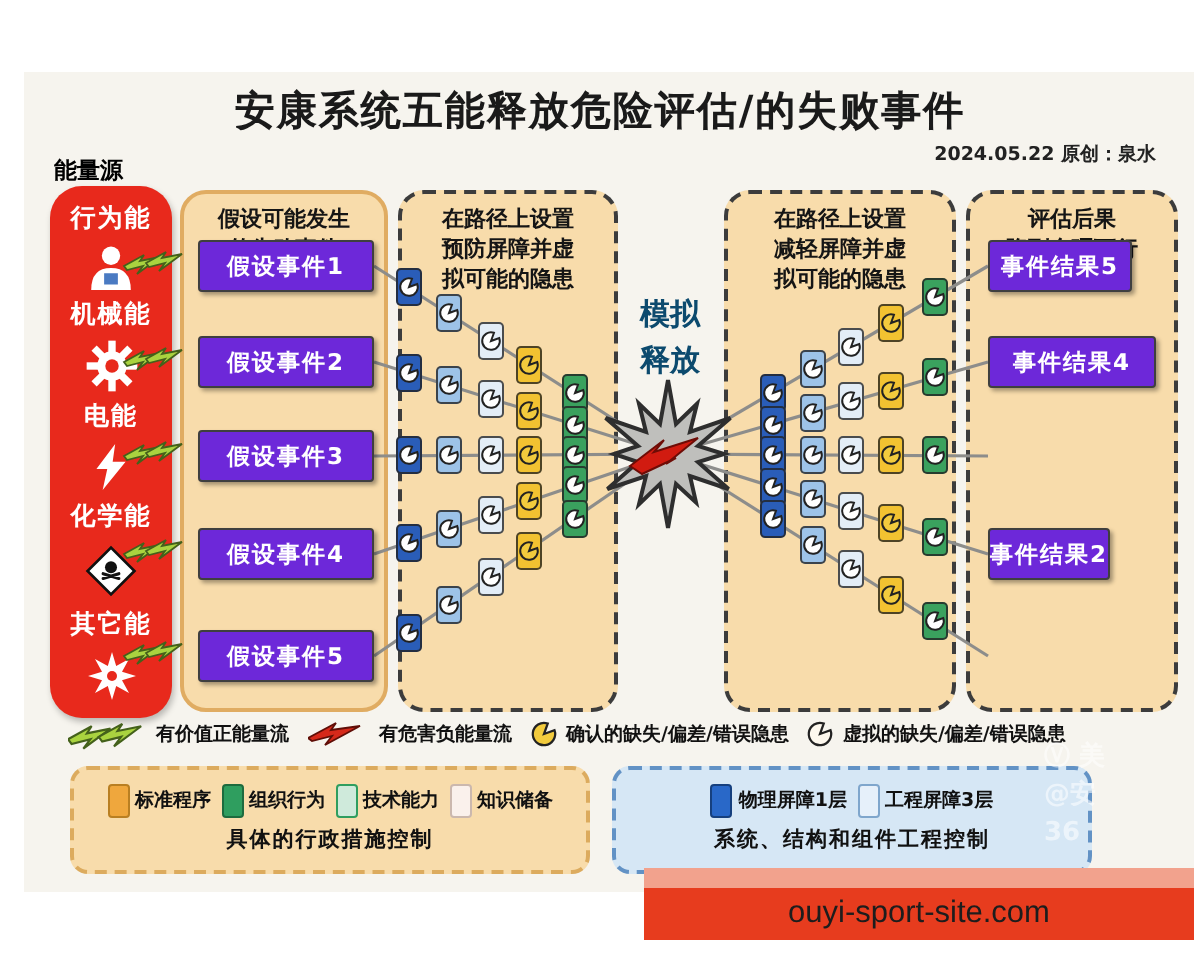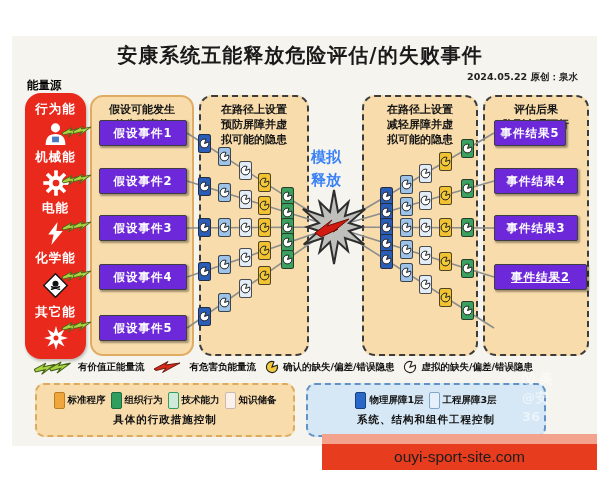--- a/index.html
+++ b/index.html
@@ -17,22 +17,22 @@
   .energy-label{color:#fff;font-size:12.5px;font-weight:bold;letter-spacing:1px;}
   .energy-icon{line-height:0;}
   .tan{background:#f8dcab;}
   .side-panel{box-sizing:border-box;border-radius:13px;}
   .events-panel{left:90px;top:95px;width:104px;height:261px;border:2px solid #e0ac62;}
   .prevent-panel{left:199px;top:95px;width:110px;height:261px;border:2px dashed #3c3c3c;}
   .mitigate-panel{left:362px;top:95px;width:116px;height:261px;border:2px dashed #3c3c3c;}
   .outcomes-panel{left:483px;top:95px;width:106px;height:261px;border:2px dashed #3c3c3c;}
   .panel-header{margin-top:5px;text-align:center;font-weight:bold;font-size:11px;
       white-space:pre-line;line-height:1.38;color:#151515;}
-  .release-label{left:311px;top:146px;width:48px;font-size:15px;
-      font-weight:bold;white-space:pre-line;line-height:1.55;color:#3b82f6;}
+  .release-label{left:311px;top:146px;width:48px;text-align:center;font-size:15px;
+      font-weight:bold;white-space:pre-line;line-height:1.55;color:#0c4a6e;}
   .event-box{position:absolute;width:88px;height:26px;background:#6d28d9;border:1px solid #3f3f3f;
       border-radius:2px;color:#fff;font-weight:bold;font-size:11.5px;letter-spacing:1px;
       display:flex;align-items:center;justify-content:center;box-shadow:1.5px 1.5px 2px rgba(0,0,0,.35);
       box-sizing:border-box;}
   .chip{position:absolute;width:13px;height:19px;border-radius:2.5px;border:1.5px solid rgba(35,35,35,.8);
       display:flex;align-items:center;justify-content:center;box-sizing:border-box;}
   .overlay{left:0;top:0;width:600px;height:480px;pointer-events:none;}
   .flow-legend{left:34px;top:358px;width:552px;height:18px;display:flex;align-items:center;gap:9px;}
   .legend-item{display:flex;align-items:center;gap:4px;font-size:9.5px;font-weight:bold;white-space:nowrap;}
   .legend-icon{line-height:0;}
@@ -230,22 +230,21 @@
   <div class="abs site-box">
     <span>ouyi-sport-site.com</span>
   </div>
 <div class="event-box" style="left: 99px; top: 120px;">假设事件1</div>
     <div class="event-box" style="left: 99px; top: 168px;">假设事件2</div>
     <div class="event-box" style="left: 99px; top: 215px;">假设事件3</div>
     <div class="event-box" style="left: 99px; top: 264px;">假设事件4</div>
     <div class="event-box" style="left: 99px; top: 315px;">假设事件5</div>
     <div class="event-box" style="left: 494px; width: 72px; top: 120px;">事件结果5</div>
     <div class="event-box" style="left: 494px; width: 84px; top: 168px;">事件结果4</div>
-    <div class="event-box" style="left: 494px; width: 84px; top: 215px;">事件结果3</div>
-    <div class="event-box" style="left: 494px; width: 93px; top: 264px; text-decoration: underline;">事件结果2</div>
+    <div class="event-box" style="left: 494px; width: 61px; top: 264px;">事件结果2</div>
     <div class="chip" style="background: rgb(42, 93, 184); left: 197.5px; top: 134.371px;">
       <svg width="11" height="11" viewBox="0 0 20 20">
         <path d="M10,10 L12.7,2.5 A8,8 0 1 0 17.5,7.3 Z" fill="#ffffff" stroke="#222" stroke-width="1.8"></path>
       </svg>
     </div>
     <div class="chip" style="background: rgb(157, 195, 232); left: 217.5px; top: 147.16px;">
       <svg width="11" height="11" viewBox="0 0 20 20">
         <path d="M10,10 L12.7,2.5 A8,8 0 1 0 17.5,7.3 Z" fill="#ffffff" stroke="#222" stroke-width="1.8"></path>
       </svg>
     </div>

